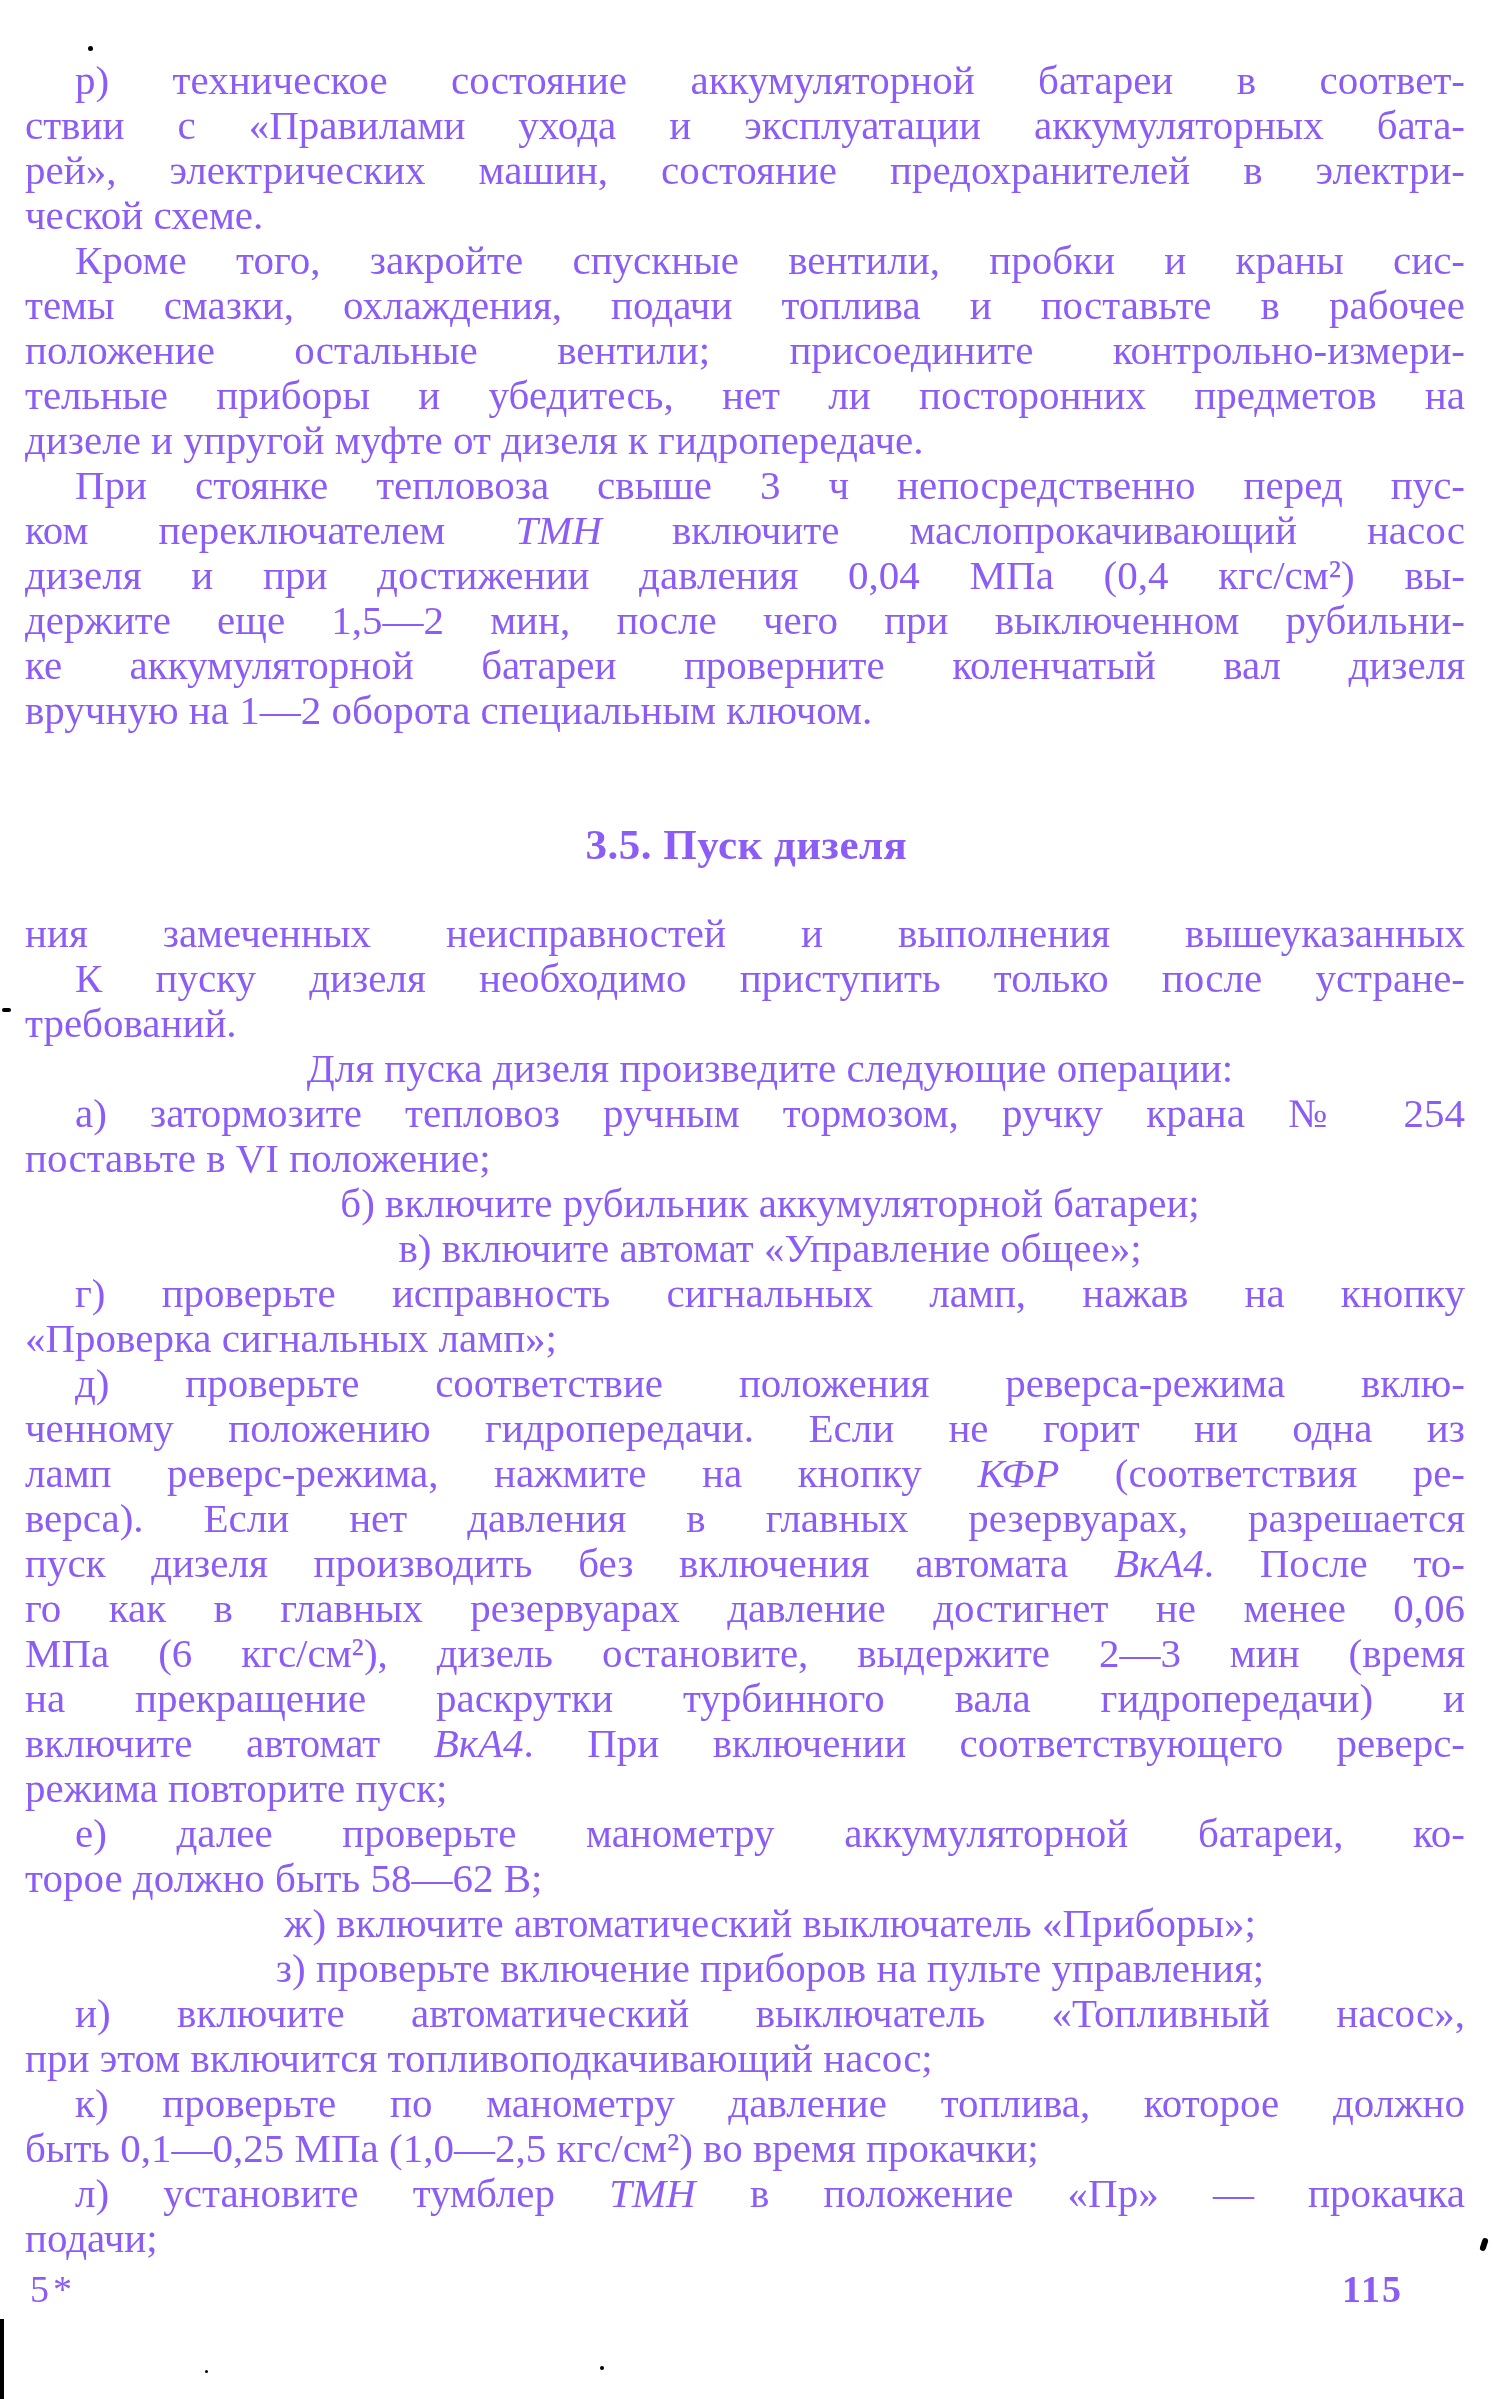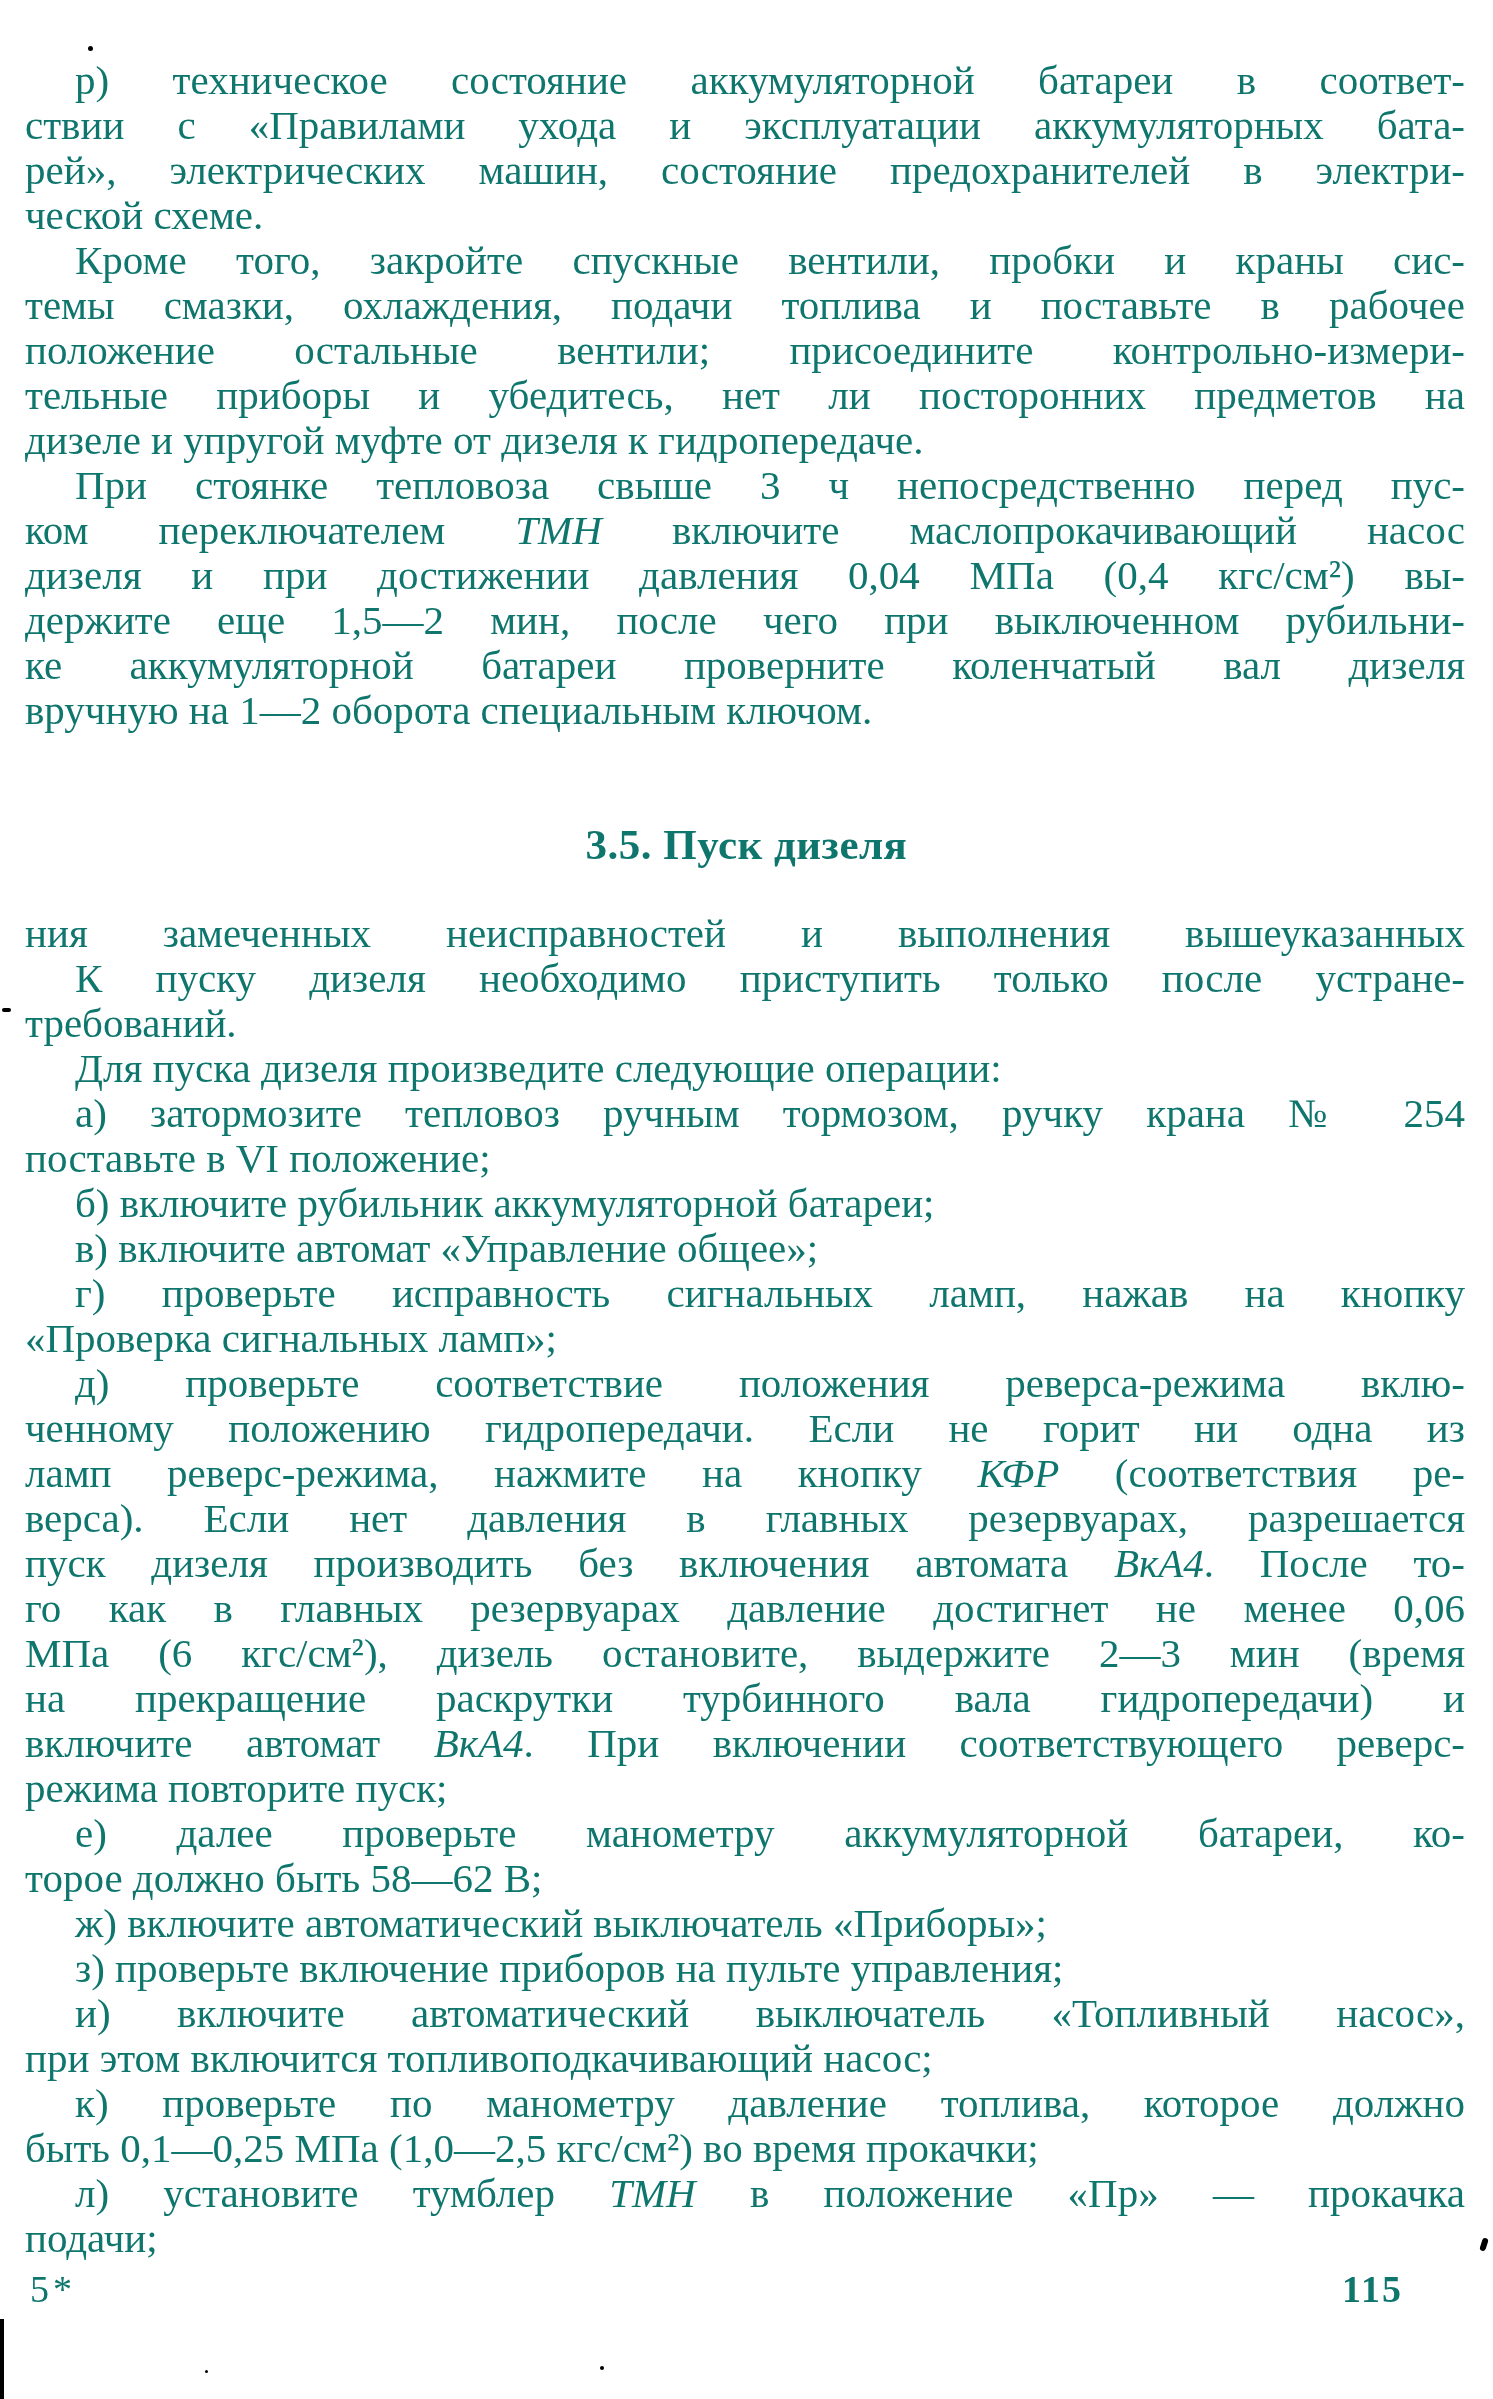--- a/index.html
+++ b/index.html
@@ -3,30 +3,30 @@
 <meta charset="utf-8">
 <style>
   html,body{margin:0;padding:0;background:#e8e8e8;}
   .page{
     position:relative;
     width:1493px;height:2399px;
     background:#ffffff;
     box-sizing:border-box;
     padding:0 28px 0 25px;
     overflow:hidden;
-    color:#0f766e;
+    color:#8b5cf6;
     font-family:"Liberation Serif","DejaVu Serif",serif;
     font-size:41px;
     line-height:45px;
   }
   .content{padding-top:58px;}
   .para{margin:0;}
   .line{white-space:normal;}
   .line.just{text-align:justify;text-align-last:justify;}
-  .line.ind{text-indent:50px;}
+  .line.ind{text-indent:50px;text-align:center;}
   .it{font-style:italic;}
   .heading{
     font-weight:bold;
     font-size:43px;
     line-height:52px;
     letter-spacing:.5px;
     margin:86px 0 40px 3px;
     text-align:center;
   }
   .footer{position:relative;height:52px;margin-top:6px;font-size:38px;}

